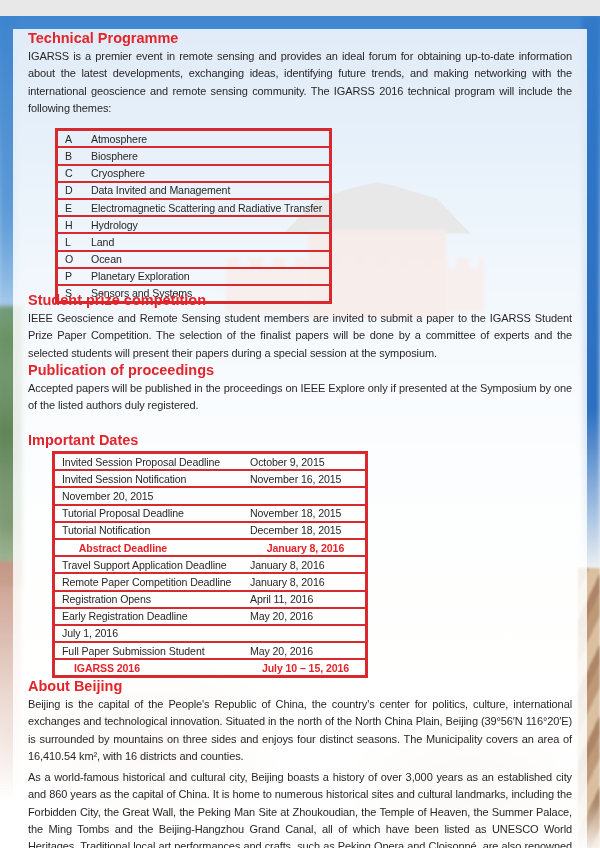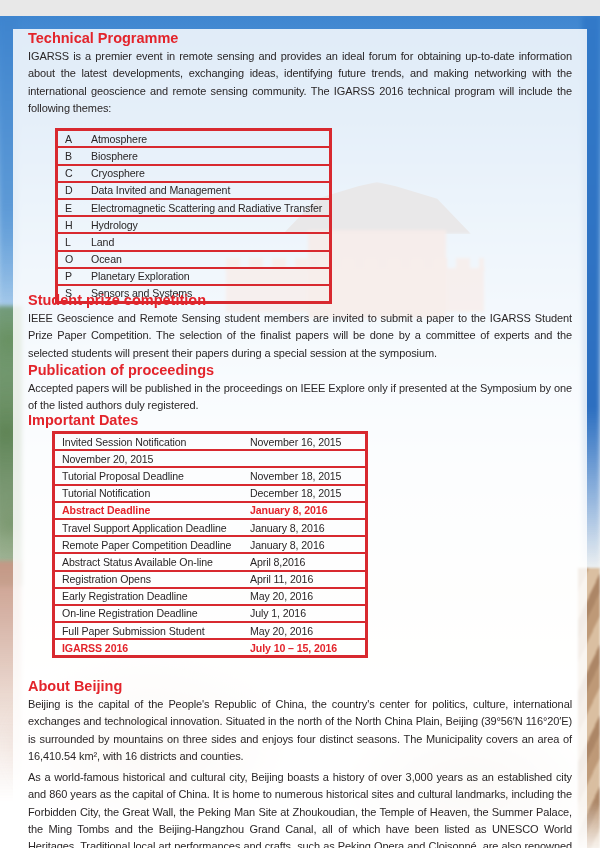--- a/index.html
+++ b/index.html
@@ -57,26 +57,26 @@
   
   .rtable{border:2px solid #d8292f;box-sizing:border-box;background:transparent;}
   .themes{width:277px;margin:11px 0 0 27px;}
   .rrow{display:flex;align-items:center;box-sizing:border-box;
     border:1.5px solid #d8292f;height:17.2px;padding:0 4px 0 7px;
     font-size:10.6px;letter-spacing:-0.1px;color:#2a2627;white-space:nowrap;overflow:hidden;}
   .theme-code{width:26px;flex:none;}
   
   .dates{width:316px;margin:3px 0 0 24px;}
   .date-label{width:188px;flex:none;}
-  .rrow.hl{color:#e3242b;font-weight:bold;}
+  .rrow.hl{color:#e3242b;font-weight:bold;justify-content:center;}
   #sec-tp{top:14px;}
   #sec-sp{top:276px;}
   #sec-pp{top:346px;}
   #sec-pp .body-text{margin-top:1px;}
-  #sec-id{top:396px;}
+  #sec-id{top:416px;}
   #sec-ab{top:662px;}
   #sec-ab .body-text + .body-text{margin-top:4px;}
 </style>
 </head>
 <body>
 
 <div class="page">
 
   <div class="photo">
     <div class="sky"></div>
@@ -151,20 +151,24 @@
 
     <div class="sec" id="sec-pp">
       <h2>Publication of proceedings</h2>
       <p class="body-text">Accepted papers will be published in the proceedings on IEEE Explore only if presented at the Symposium by one of the listed authors duly registered.</p>
     </div>
 
     <div class="sec" id="sec-id">
       <h2>Important Dates</h2>
       <div class="rtable dates">
           <div class="rrow">
+            <span class="date-label">Invited Session Proposal Deadline</span>
+            <span class="date-value">October 9, 2015</span>
+          </div>
+          <div class="rrow">
             <span class="date-label">Invited Session Notification</span>
             <span class="date-value">November 16, 2015</span>
           </div>
           <div class="rrow">
             <span class="date-value">November 20, 2015</span>
           </div>
           <div class="rrow">
             <span class="date-label">Tutorial Proposal Deadline</span>
             <span class="date-value">November 18, 2015</span>
           </div>
@@ -178,33 +182,28 @@
           </div>
           <div class="rrow">
             <span class="date-label">Travel Support Application Deadline</span>
             <span class="date-value">January 8, 2016</span>
           </div>
           <div class="rrow">
             <span class="date-label">Remote Paper Competition Deadline</span>
             <span class="date-value">January 8, 2016</span>
           </div>
           <div class="rrow">
-            <span class="date-label">Abstract Status Available On-line</span>
-            <span class="date-value">April 8,2016</span>
-          </div>
-          <div class="rrow">
             <span class="date-label">Registration Opens</span>
             <span class="date-value">April 11, 2016</span>
           </div>
           <div class="rrow">
             <span class="date-label">Early Registration Deadline</span>
             <span class="date-value">May 20, 2016</span>
           </div>
           <div class="rrow">
-            <span class="date-label">On-line Registration Deadline</span>
             <span class="date-value">July 1, 2016</span>
           </div>
           <div class="rrow">
             <span class="date-label">Full Paper Submission Student</span>
             <span class="date-value">May 20, 2016</span>
           </div>
           <div class="rrow hl">
             <span class="date-label">IGARSS 2016</span>
             <span class="date-value">July 10 – 15, 2016</span>
           </div>

